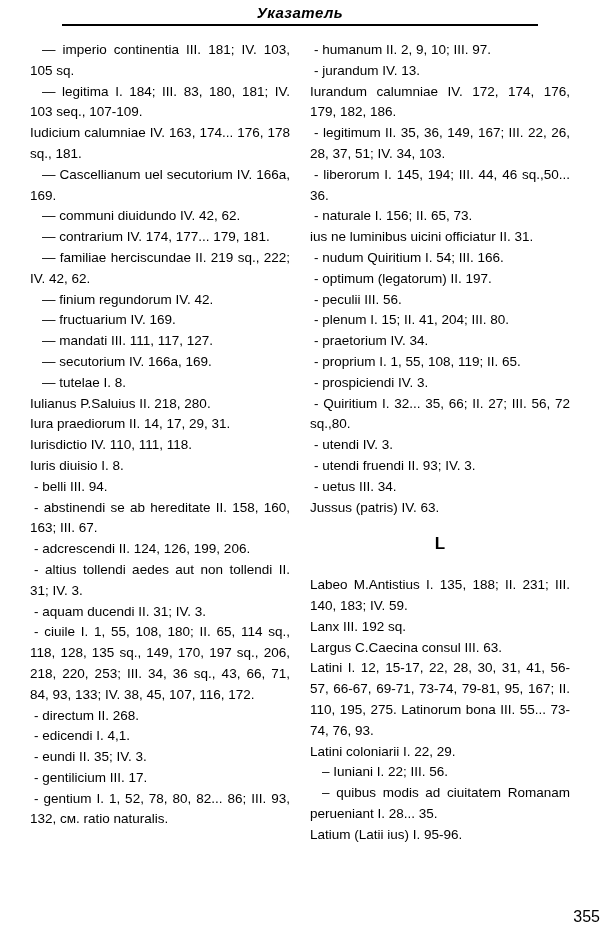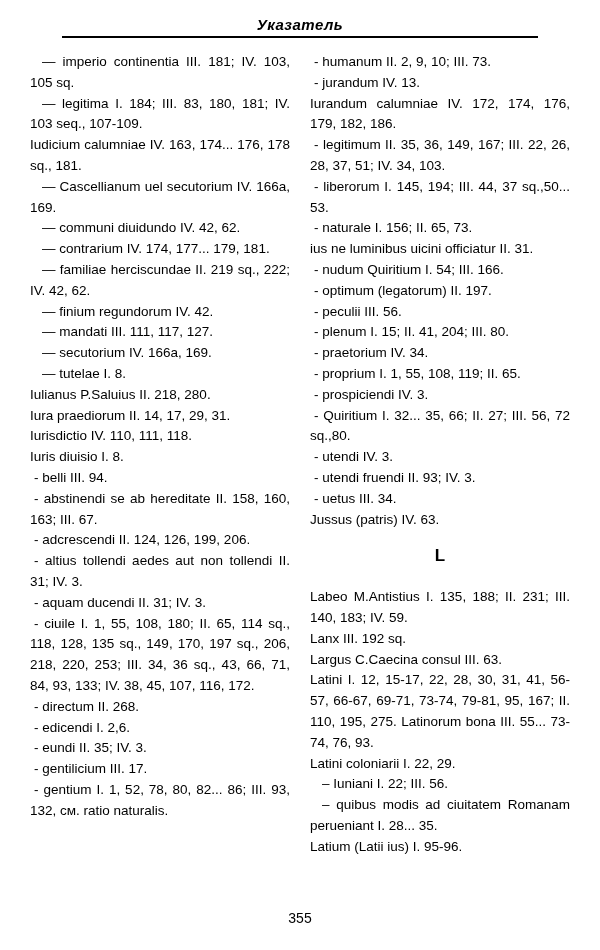--- a/index.html
+++ b/index.html
@@ -8,21 +8,21 @@
     background: #ffffff;
   }
   .page {
     position: relative;
     width: 600px;
     height: 950px;
     box-sizing: border-box;
     background: #ffffff;
     color: #000000;
     font-family: "Liberation Sans", sans-serif;
-    padding: 16px 30px 0 30px;
+    padding: 4px 30px 0 30px;
     overflow: hidden;
   }
   .running-head {
     text-align: center;
     font-weight: bold;
     font-style: italic;
     font-size: 15px;
     letter-spacing: 0.5px;
   }
   .header-rule {
@@ -51,22 +51,22 @@
     font-size: 17px;
     font-weight: bold;
     margin: 16px 0 20px 0;
     text-indent: 0;
   }
   .page-number {
     position: absolute;
     left: 0;
     right: 0;
     bottom: 24px;
-    text-align: center;
-    font-size: 14px;
+    text-align: right;
+    font-size: 16px;
   }
 </style>
 </head>
 <body>
 
 <div class="page">
   <header>
     <div class="running-head">Указатель</div>
     <div class="header-rule"></div>
   </header>
@@ -74,45 +74,46 @@
   <main class="columns">
     <div class="column" id="col-left">
         <p class="entry indent-lg">— imperio continentia III. 181; IV. 103, 105 sq.</p>
         <p class="entry indent-lg">— legitima I. 184; III. 83, 180, 181; IV. 103 seq., 107-109.</p>
         <p class="entry">Iudicium calumniae IV. 163, 174... 176, 178 sq., 181.</p>
         <p class="entry indent-lg">— Cascellianum uel secutorium IV. 166a, 169.</p>
         <p class="entry indent-lg">— communi diuidundo IV. 42, 62.</p>
         <p class="entry indent-lg">— contrarium IV. 174, 177... 179, 181.</p>
         <p class="entry indent-lg">— familiae herciscundae II. 219 sq., 222; IV. 42, 62.</p>
         <p class="entry indent-lg">— finium regundorum IV. 42.</p>
+        <p class="entry indent-lg">— fructuarium IV. 169.</p>
         <p class="entry indent-lg">— mandati III. 111, 117, 127.</p>
         <p class="entry indent-lg">— secutorium IV. 166a, 169.</p>
         <p class="entry indent-lg">— tutelae I. 8.</p>
         <p class="entry">Iulianus P.Saluius II. 218, 280.</p>
         <p class="entry">Iura praediorum II. 14, 17, 29, 31.</p>
         <p class="entry">Iurisdictio IV. 110, 111, 118.</p>
         <p class="entry">Iuris diuisio I. 8.</p>
         <p class="entry indent-sm">- belli III. 94.</p>
         <p class="entry indent-sm">- abstinendi se ab hereditate II. 158, 160, 163; III. 67.</p>
         <p class="entry indent-sm">- adcrescendi II. 124, 126, 199, 206.</p>
         <p class="entry indent-sm">- altius tollendi aedes aut non tollendi II. 31; IV. 3.</p>
         <p class="entry indent-sm">- aquam ducendi II. 31; IV. 3.</p>
         <p class="entry indent-sm">- ciuile I. 1, 55, 108, 180; II. 65, 114 sq., 118, 128, 135 sq., 149, 170, 197 sq., 206, 218, 220, 253; III. 34, 36 sq., 43, 66, 71, 84, 93, 133; IV. 38, 45, 107, 116, 172.</p>
         <p class="entry indent-sm">- directum II. 268.</p>
-        <p class="entry indent-sm">- edicendi I. 2,6.</p>
+        <p class="entry indent-sm">- edicendi I. 4,1.</p>
         <p class="entry indent-sm">- eundi II. 35; IV. 3.</p>
         <p class="entry indent-sm">- gentilicium III. 17.</p>
         <p class="entry indent-sm">- gentium I. 1, 52, 78, 80, 82... 86; III. 93, 132, см. ratio naturalis.</p>
       </div>
     <div class="column" id="col-right">
-        <p class="entry indent-sm">- humanum II. 2, 9, 10; III. 73.</p>
+        <p class="entry indent-sm">- humanum II. 2, 9, 10; III. 97.</p>
         <p class="entry indent-sm">- jurandum IV. 13.</p>
         <p class="entry">Iurandum calumniae IV. 172, 174, 176, 179, 182, 186.</p>
         <p class="entry indent-sm">- legitimum II. 35, 36, 149, 167; III. 22, 26, 28, 37, 51; IV. 34, 103.</p>
-        <p class="entry indent-sm">- liberorum I. 145, 194; III. 44, 37 sq.,50... 53.</p>
+        <p class="entry indent-sm">- liberorum I. 145, 194; III. 44, 46 sq.,50... 36.</p>
         <p class="entry indent-sm">- naturale I. 156; II. 65, 73.</p>
         <p class="entry">ius ne luminibus uicini officiatur II. 31.</p>
         <p class="entry indent-sm">- nudum Quiritium I. 54; III. 166.</p>
         <p class="entry indent-sm">- optimum (legatorum) II. 197.</p>
         <p class="entry indent-sm">- peculii III. 56.</p>
         <p class="entry indent-sm">- plenum I. 15; II. 41, 204; III. 80.</p>
         <p class="entry indent-sm">- praetorium IV. 34.</p>
         <p class="entry indent-sm">- proprium I. 1, 55, 108, 119; II. 65.</p>
         <p class="entry indent-sm">- prospiciendi IV. 3.</p>
         <p class="entry indent-sm">- Quiritium I. 32... 35, 66; II. 27; III. 56, 72 sq.,80.</p>

